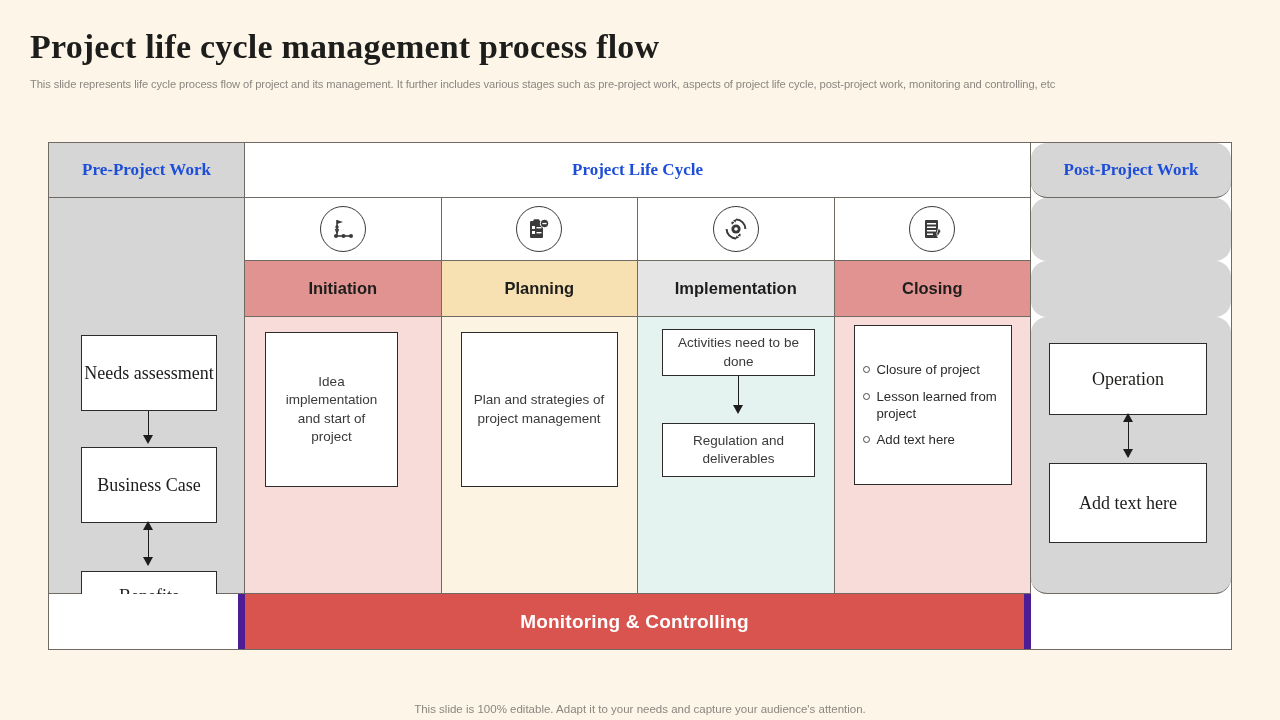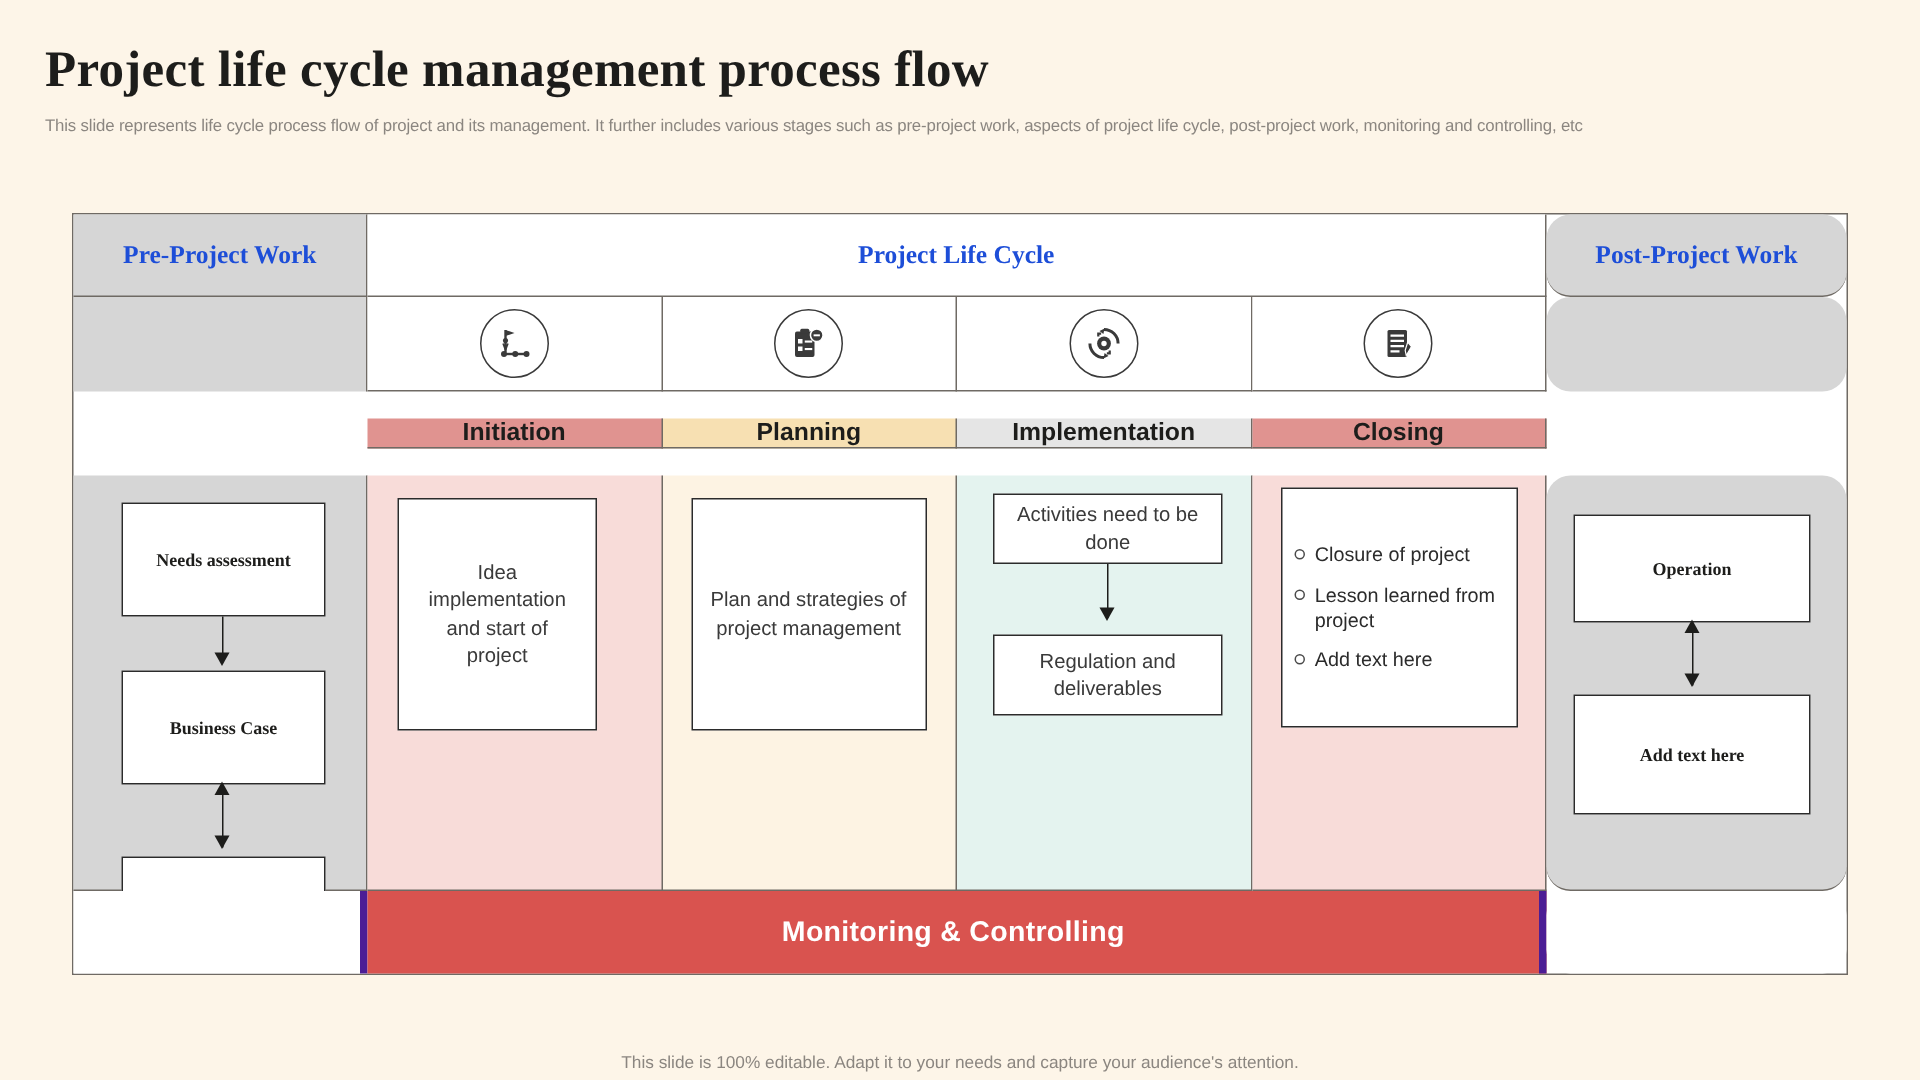--- a/index.html
+++ b/index.html
@@ -104,21 +104,20 @@
   }
   .icon-circle svg { display: block; }
 
   
   .row-phases {
     position: absolute;
     left: 0; top: 118px;
     width: 100%;
     height: 56px;
     display: flex;
-    align-items: center;
   }
   .phase-cell {
     box-sizing: border-box;
     display: flex;
     align-items: center;
     justify-content: center;
     font-size: 16.5px;
     font-weight: bold;
     color: #1d1d1b;
     border-right: 1px solid #6f6a64;
@@ -145,21 +144,21 @@
   
   .row-bottom {
     position: absolute;
     left: 0; top: 451px;
     width: 100%;
     height: 55px;
     display: flex;
   }
   .bottom-cell {
     box-sizing: border-box;
-    border-right: 5px solid #4c1d95;
+    border-right: 7px solid #4c1d95;
     background: #ffffff;
     display: flex;
     align-items: center;
     justify-content: center;
   }
   .bottom-cell.last { border-right: none; }
   .bottom-band {
     background: #d9534f;
     color: #ffffff;
     font-size: 19px;
@@ -180,22 +179,22 @@
     background: #ffffff;
     border: 1px solid #2b2b2b;
     display: flex;
     align-items: center;
     justify-content: center;
     text-align: center;
     line-height: 1.35;
   }
   .fbox.serif {
     font-family: "Liberation Serif", serif;
-    font-weight: bold;
-    font-size: 12px;
+    font-weight: normal;
+    font-size: 18px;
     color: #1d1d1b;
   }
   .fbox.sans {
     font-size: 13.5px;
     color: #3a3a3a;
   }
 
   
   .arrow {
     position: absolute;

